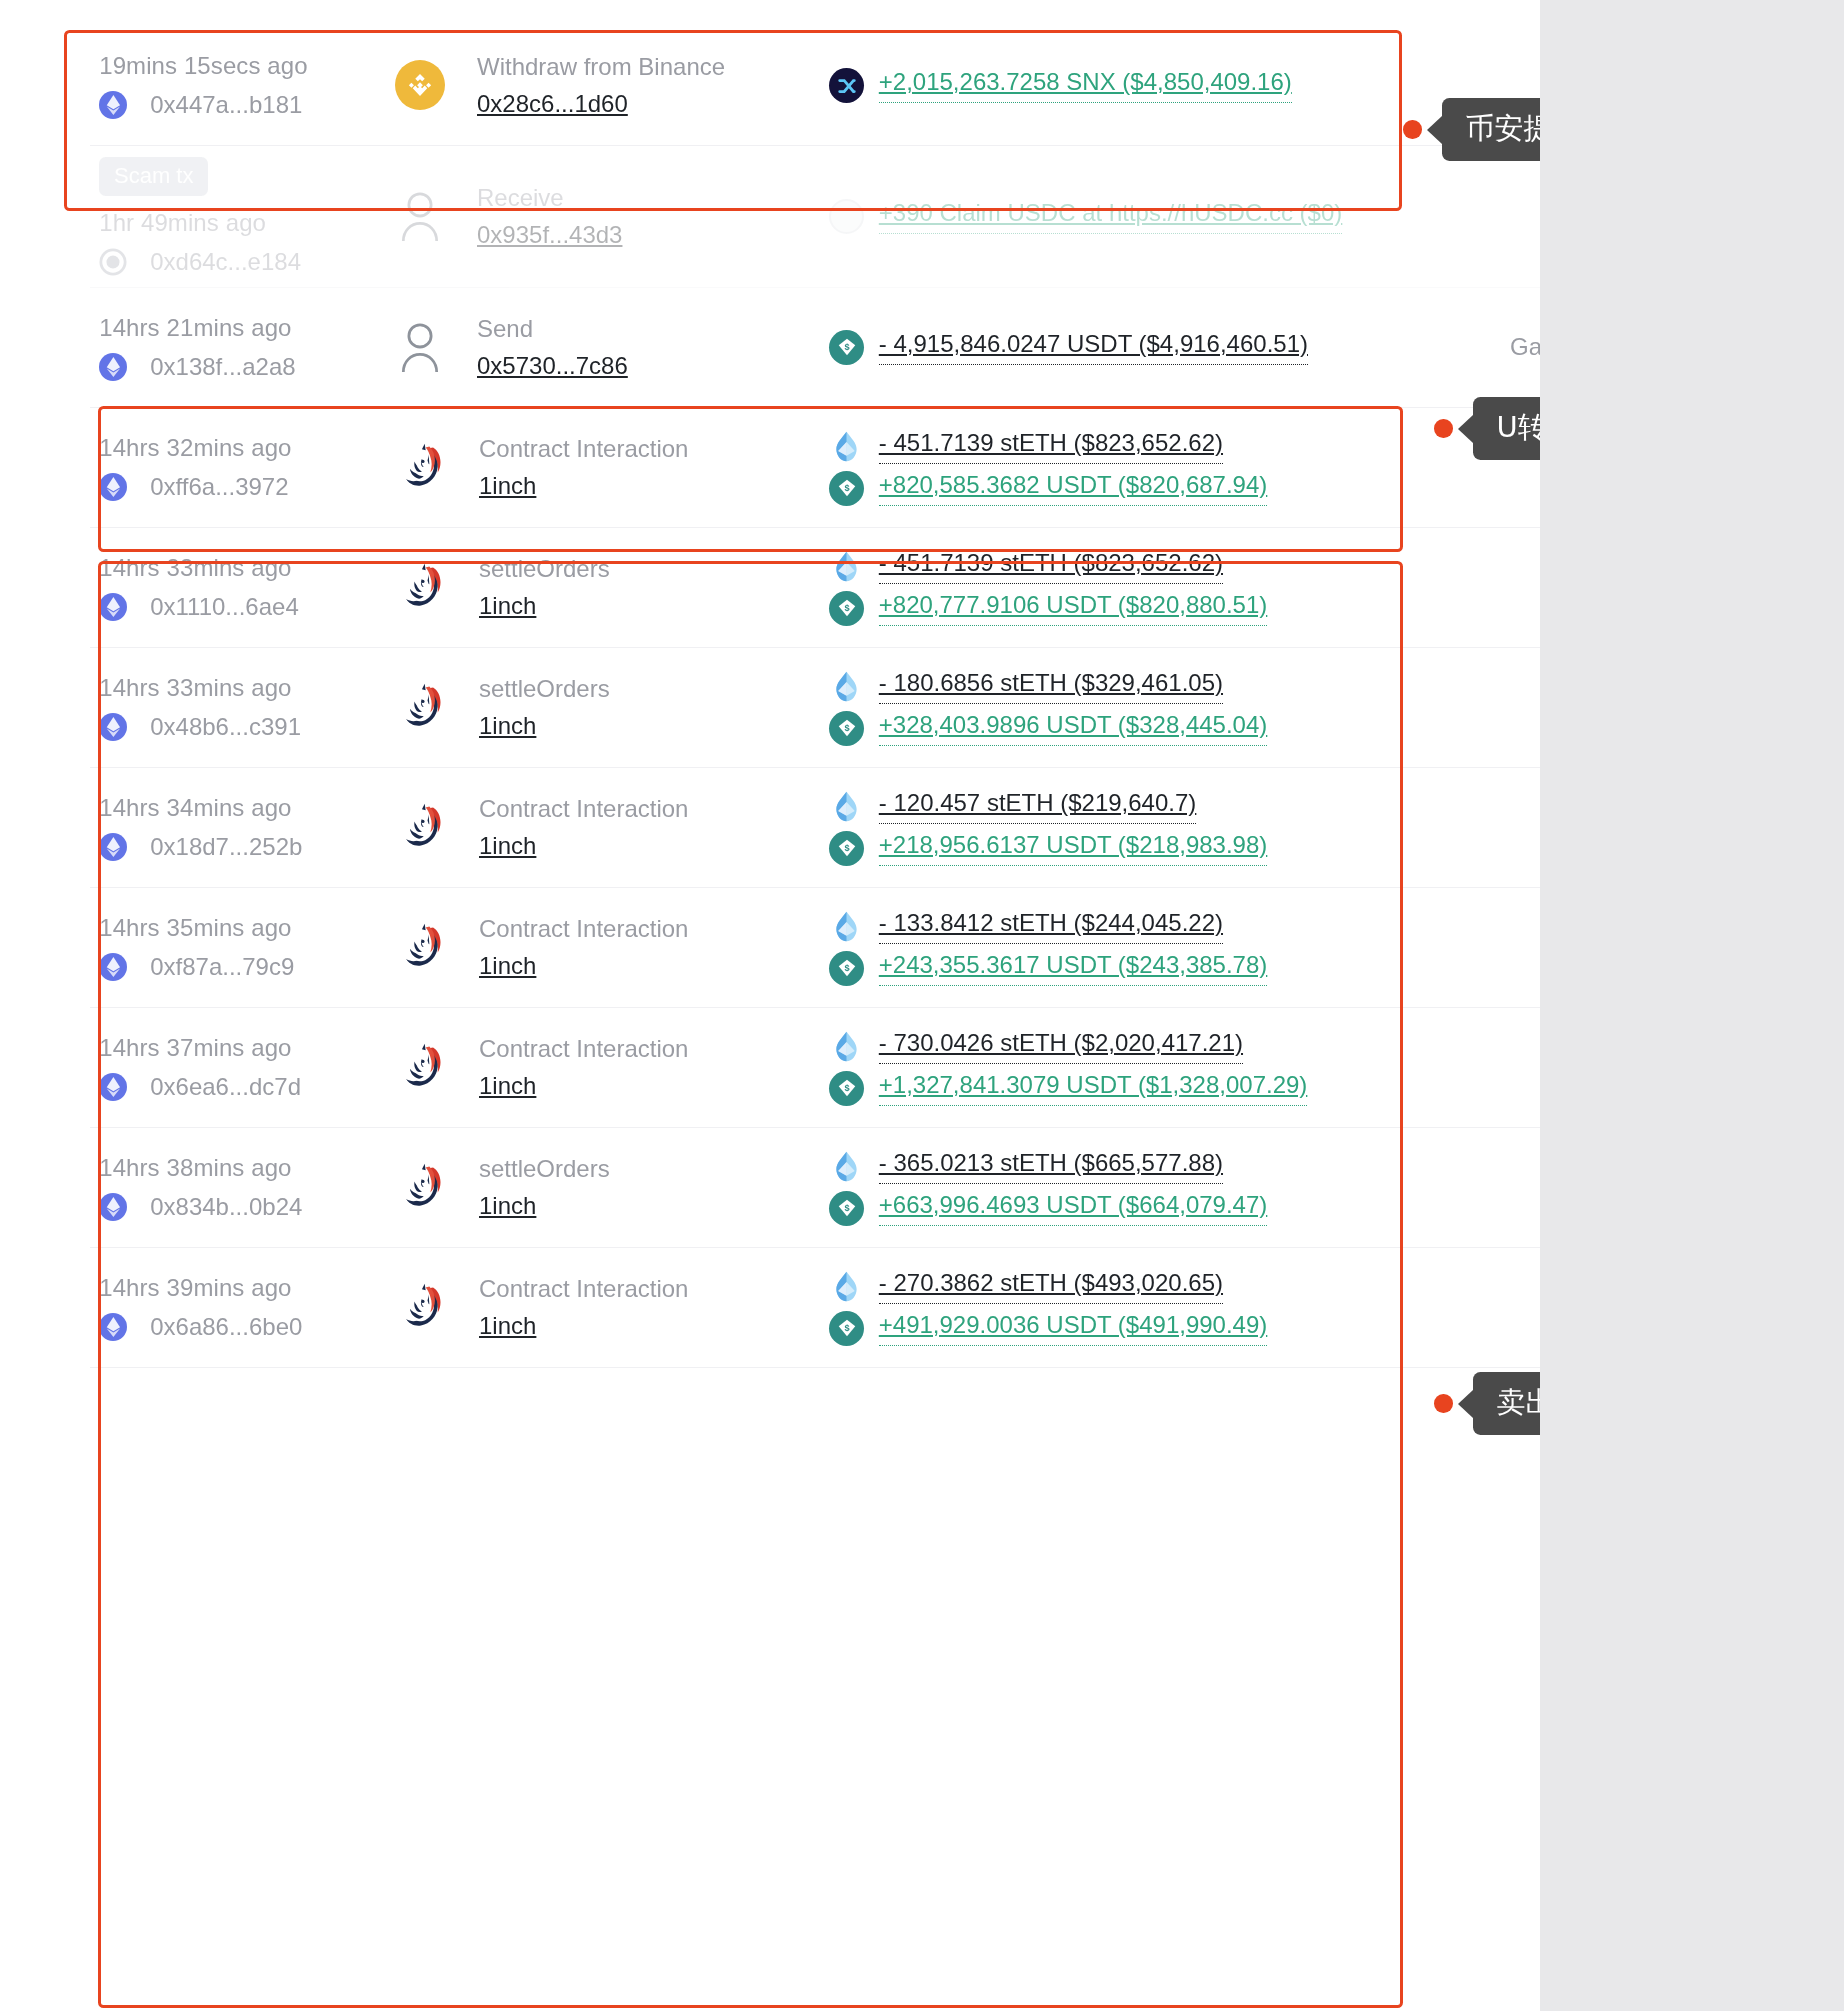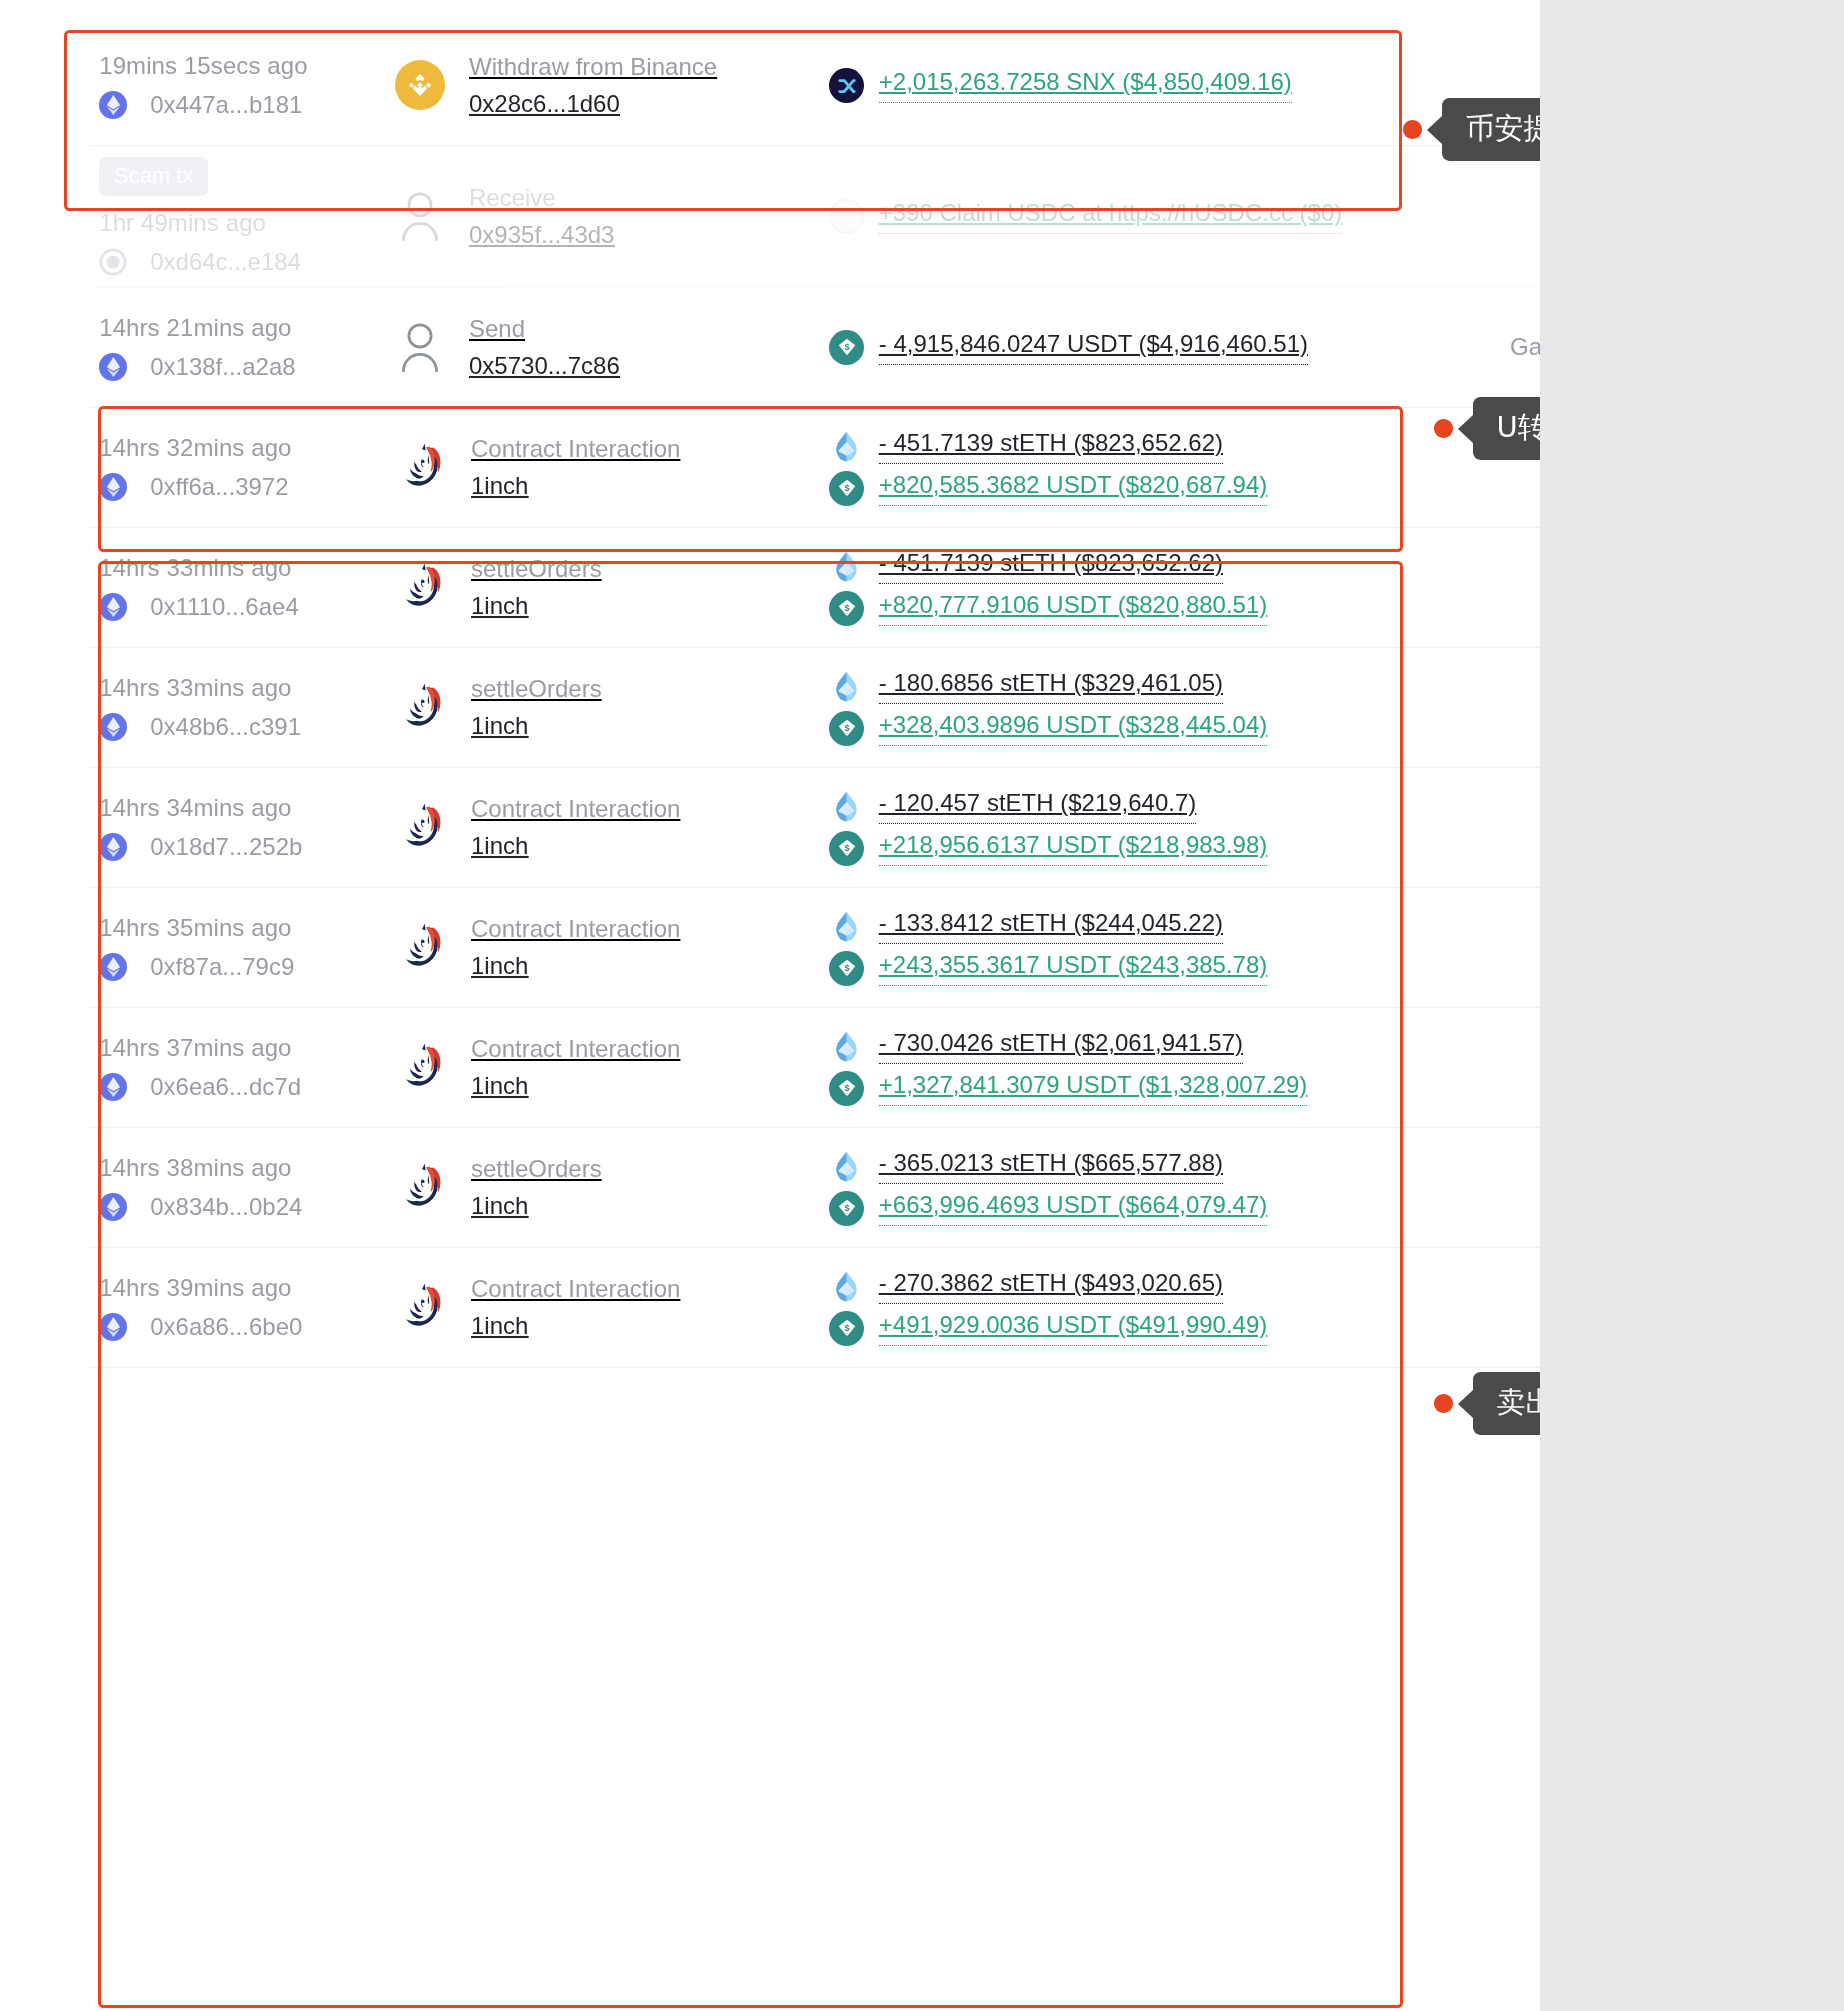--- a/index.html
+++ b/index.html
@@ -36,21 +36,21 @@
     position: relative;
     display: flex;
     align-items: center;
     border-bottom: 0.9px solid #f0f0f3;
     min-height: 120px;
     padding: 11px 0;
   }
 
   
   .col-time   { width: 305px; flex: 0 0 305px; padding-left: 9.2px; }
-  .col-type   { width: 434px; flex: 0 0 434px; display: flex; align-items: center; gap: 24px; text-decoration: underline; }
+  .col-type   { width: 434px; flex: 0 0 434px; display: flex; align-items: center; gap: 32px; }
   .col-amount { width: 646px; flex: 0 0 646px; }
   .col-gas    { flex: 1 1 auto; padding-left: 35px; }
 
   .time-main {
     font-size: 24px;
     color: #9a9ca3;
     letter-spacing: 0.1px;
     white-space: nowrap;
   }
   .time-hash {
@@ -589,21 +589,21 @@
             </div>
           </div>
           <div class="col-amount">
             <div class="amt-line">
               <span class="ico steth-badge"><svg width="35" height="35" viewBox="0 0 38 38">
                   <path d="M19 3c-5 7-11 12-11 19 0 7 5 13 11 13s11-6 11-13c0-7-6-12-11-19z" fill="#9fd6f7"></path>
                   <path d="M19 3c-5 7-11 12-11 19 0 7 5 13 11 13z" fill="#5aa9e6"></path>
                   <path d="M19 14 10 24l9 5 9-5z" fill="#fff" opacity=".55"></path>
                   <path d="M19 14 10 24l9 5z" fill="#e8f4ff" opacity=".8"></path>
                 </svg></span>
-              <a class="amt-text amt-neg" href="#">- 730.0426 stETH ($2,061,941.57)</a>
+              <a class="amt-text amt-neg" href="#">- 730.0426 stETH ($2,020,417.21)</a>
             </div>
             <div class="amt-line">
               <span class="ico usdt-badge">
                 <svg width="22" height="22" viewBox="0 0 24 24">
                   <path d="M12 3 21 10.2 12 21 3 10.2z" fill="#fff"></path>
                   <text x="12" y="15.4" font-size="10" font-weight="bold" text-anchor="middle" fill="#2f8d85" font-family="Liberation Sans, sans-serif">$</text>
                 </svg>
               </span>
               <a class="amt-text amt-pos" href="#">+1,327,841.3079 USDT ($1,328,007.29)</a>
             </div>

